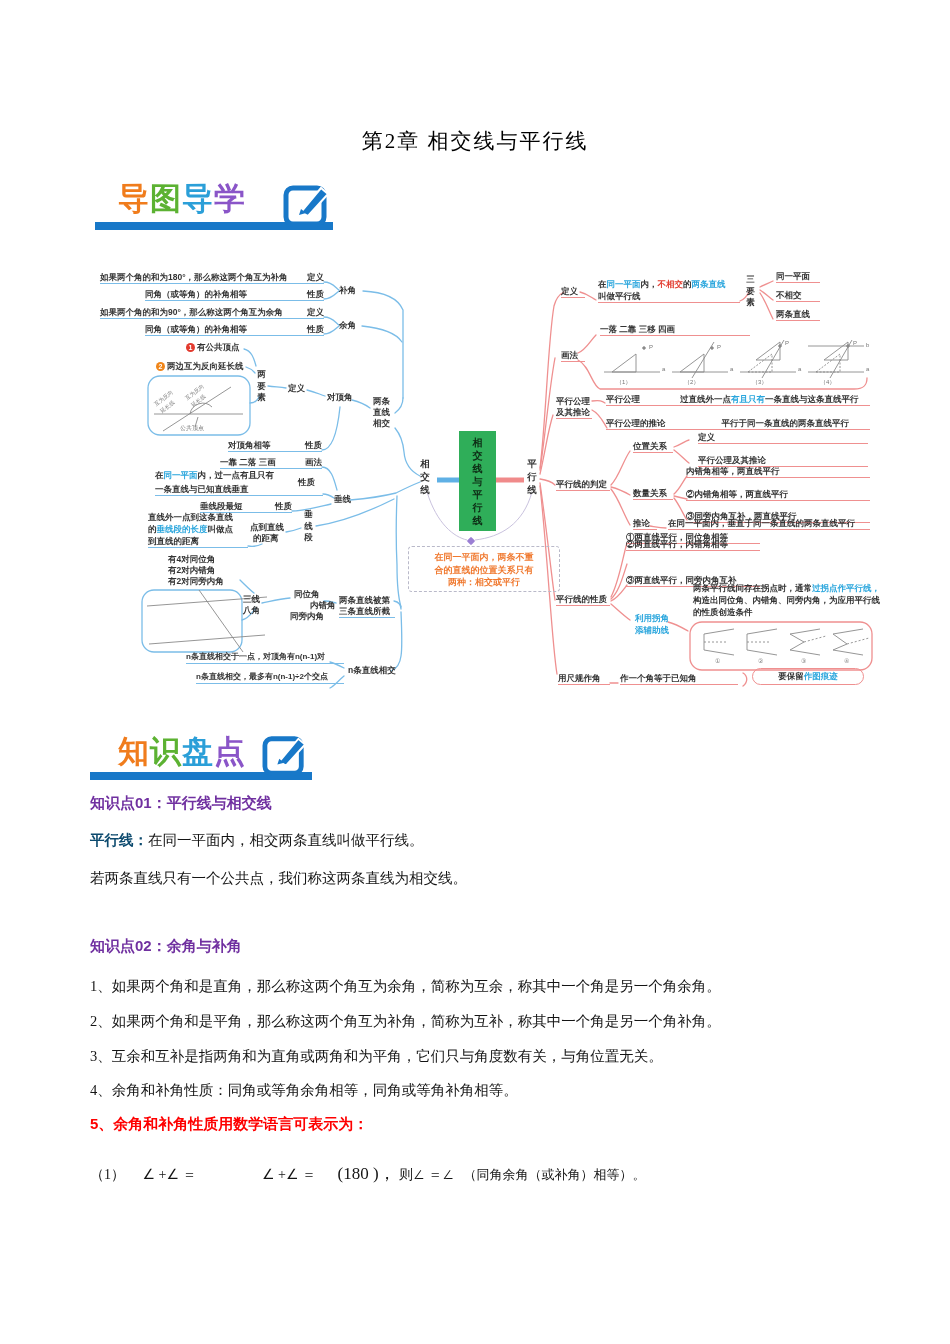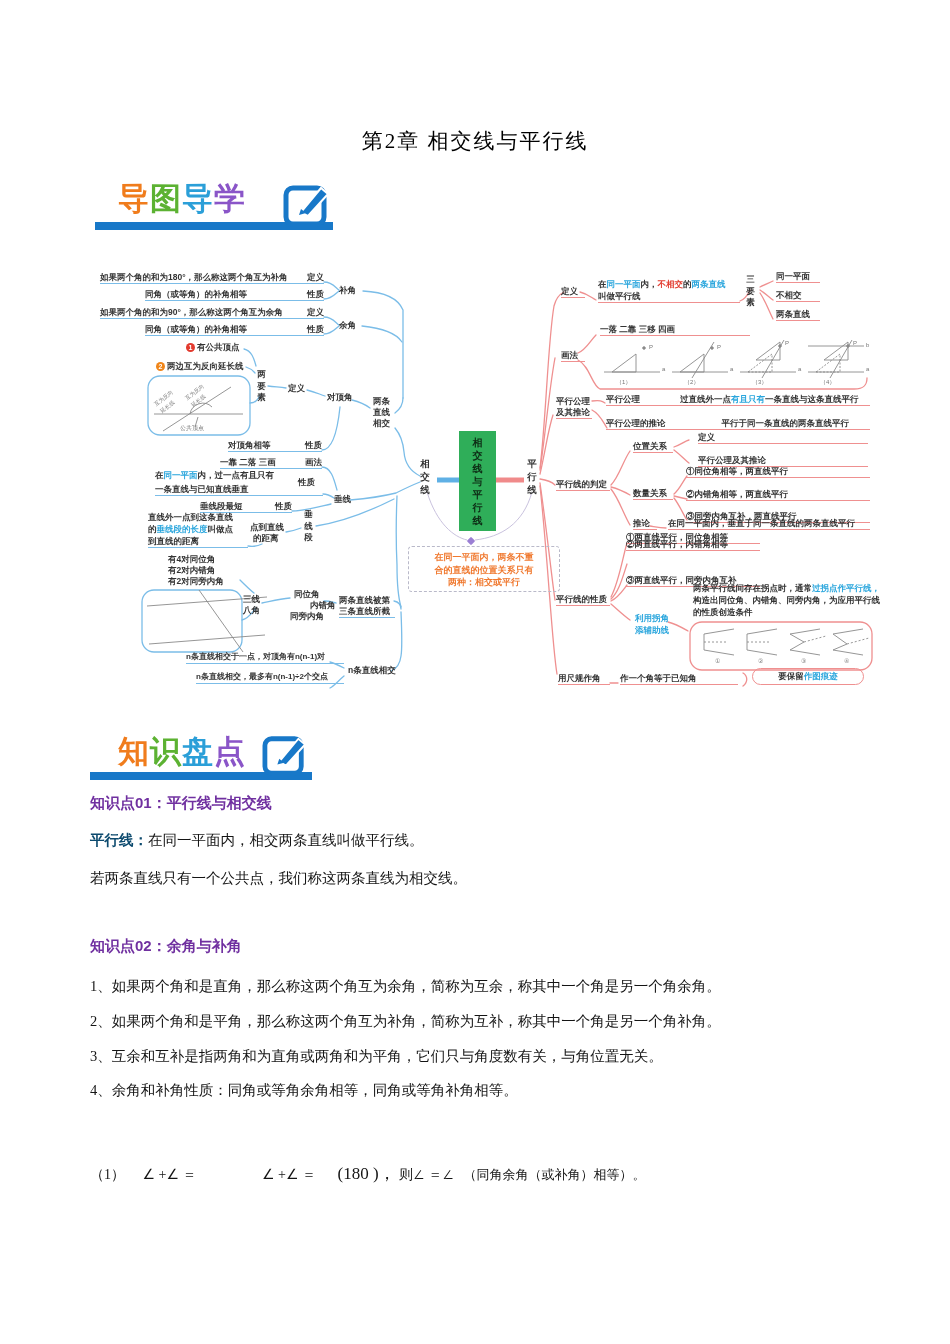--- a/index.html
+++ b/index.html
@@ -379,21 +379,21 @@
   <div class="mm row u-r" style="left:698px;top:455px;width:170px;">
       <span>平行公理及其推论</span>
     </div>
   <div class="mm row u-r" style="left:556px;top:479px;width:54px;">
     <span>平行线的判定</span>
   </div>
   <div class="mm row u-r" style="left:633px;top:488px;width:40px;">
     <span>数量关系</span>
   </div>
   <div class="mm row u-r" style="left:686px;top:466px;width:184px;">
-      <span>①同位角相等，两直线平行</span>
+      <span>内错角相等，两直线平行</span>
     </div>
   <div class="mm row u-r" style="left:686px;top:489px;width:184px;">
       <span>②内错角相等，两直线平行</span>
     </div>
   <div class="mm row u-r" style="left:686px;top:511px;width:184px;">
       <span>③同旁内角互补，两直线平行</span>
     </div>
   <div class="mm row u-r" style="left:633px;top:518px;width:24px;">
     <span>推论</span>
   </div>
@@ -440,20 +440,21 @@
   <div class="sec" style="left:90px;top:830px;">
     <span class="red-b">平行线：</span><span>在同一平面内，相交两条直线叫做平行线。</span>
   </div>
   <div class="sec" style="left:90px;top:868px;">若两条直线只有一个公共点，我们称这两条直线为相交线。</div>
 
   <div class="kp" style="left:90px;top:937px;">知识点02：余角与补角</div>
   <div class="sec" style="left:90px;top:976px;">1、如果两个角和是直角，那么称这两个角互为余角，简称为互余，称其中一个角是另一个角余角。</div>
   <div class="sec" style="left:90px;top:1011px;">2、如果两个角和是平角，那么称这两个角互为补角，简称为互补，称其中一个角是另一个角补角。</div>
   <div class="sec" style="left:90px;top:1046px;">3、互余和互补是指两角和为直角或两角和为平角，它们只与角度数有关，与角位置无关。</div>
   <div class="sec" style="left:90px;top:1080px;">4、余角和补角性质：同角或等角余角相等，同角或等角补角相等。</div>
+  <div class="kp-red" style="left:90px;top:1115px;">5、余角和补角性质用数学语言可表示为：</div>
 
   <div class="formula" style="left:90px;top:1162px;">
     <span>（1）</span>
     <span style="margin-left:14px;margin-right:62px;">∠ +∠  ＝</span>
     <span style="margin-right:18px;">∠ +∠  ＝</span>
     <span class="big-par">(180 )，</span>
     <span style="margin-right:6px;">则∠  ＝∠</span>
     <span class="small-note">（同角余角（或补角）相等）。</span>
   </div>
 

